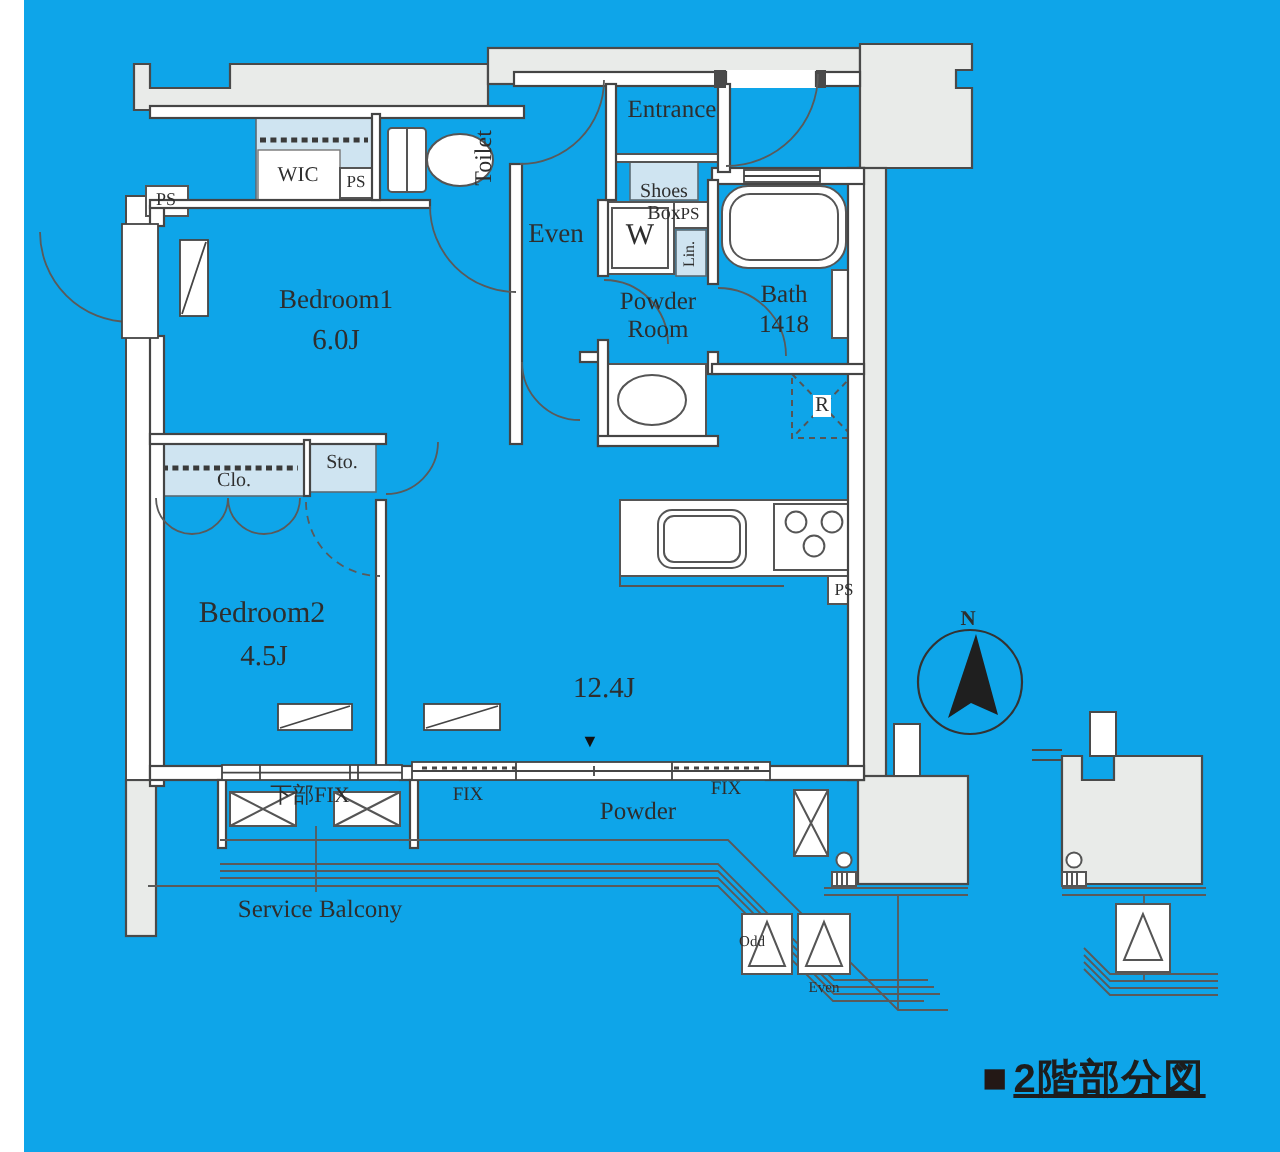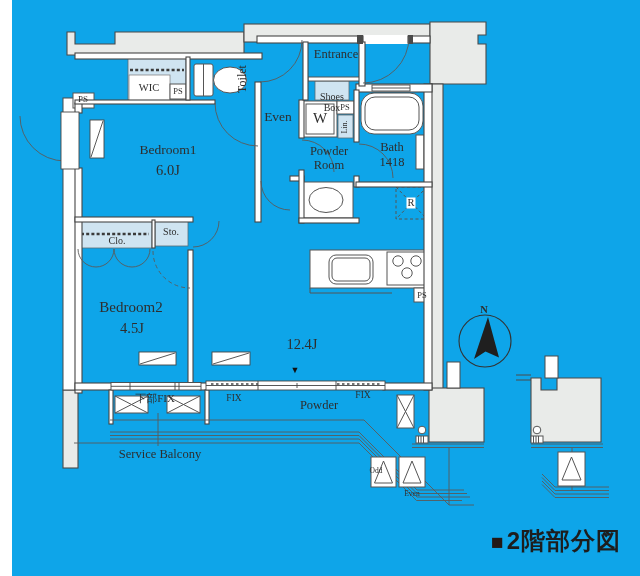--- a/index.html
+++ b/index.html
@@ -6,21 +6,21 @@
   .canvas{position:relative;width:640px;height:576px;background:#0ea5e9;overflow:hidden;
           font-family:"Liberation Serif","DejaVu Serif",serif;color:#2e2e2e;margin-left:12px;}
   .canvas svg{position:absolute;left:0;top:0;}
   .lbl{position:absolute;transform:translate(-50%,-50%);white-space:nowrap;text-align:center;
        color:#2e2e2e;line-height:1.05;}
   .rot{transform:translate(-50%,-50%) rotate(-90deg);}
   .bg{background:#ffffff;padding:0 1px;}
   .caption{position:absolute;display:flex;align-items:center;gap:3px;
            font-family:"Liberation Sans","DejaVu Sans",sans-serif;font-weight:600;color:#1d1d1d;}
   .cap-bullet{color:#231815;font-size:21px;line-height:1;}
-  .cap-text{font-size:24px;letter-spacing:1px;line-height:1;}
+  .cap-text{font-size:20px;letter-spacing:1px;line-height:1;text-decoration:underline;}
 </style>
 </head>
 <body>
 
 <div class="canvas">
 
 <svg width="640" height="576" viewBox="0 0 640 576">
 
   <g fill="#e9ebe9" stroke="#4a4a4a" stroke-width="1.1">
     <path d="M55,32 H63 V44 H103 V32 H232 V55 H55 Z"></path>

